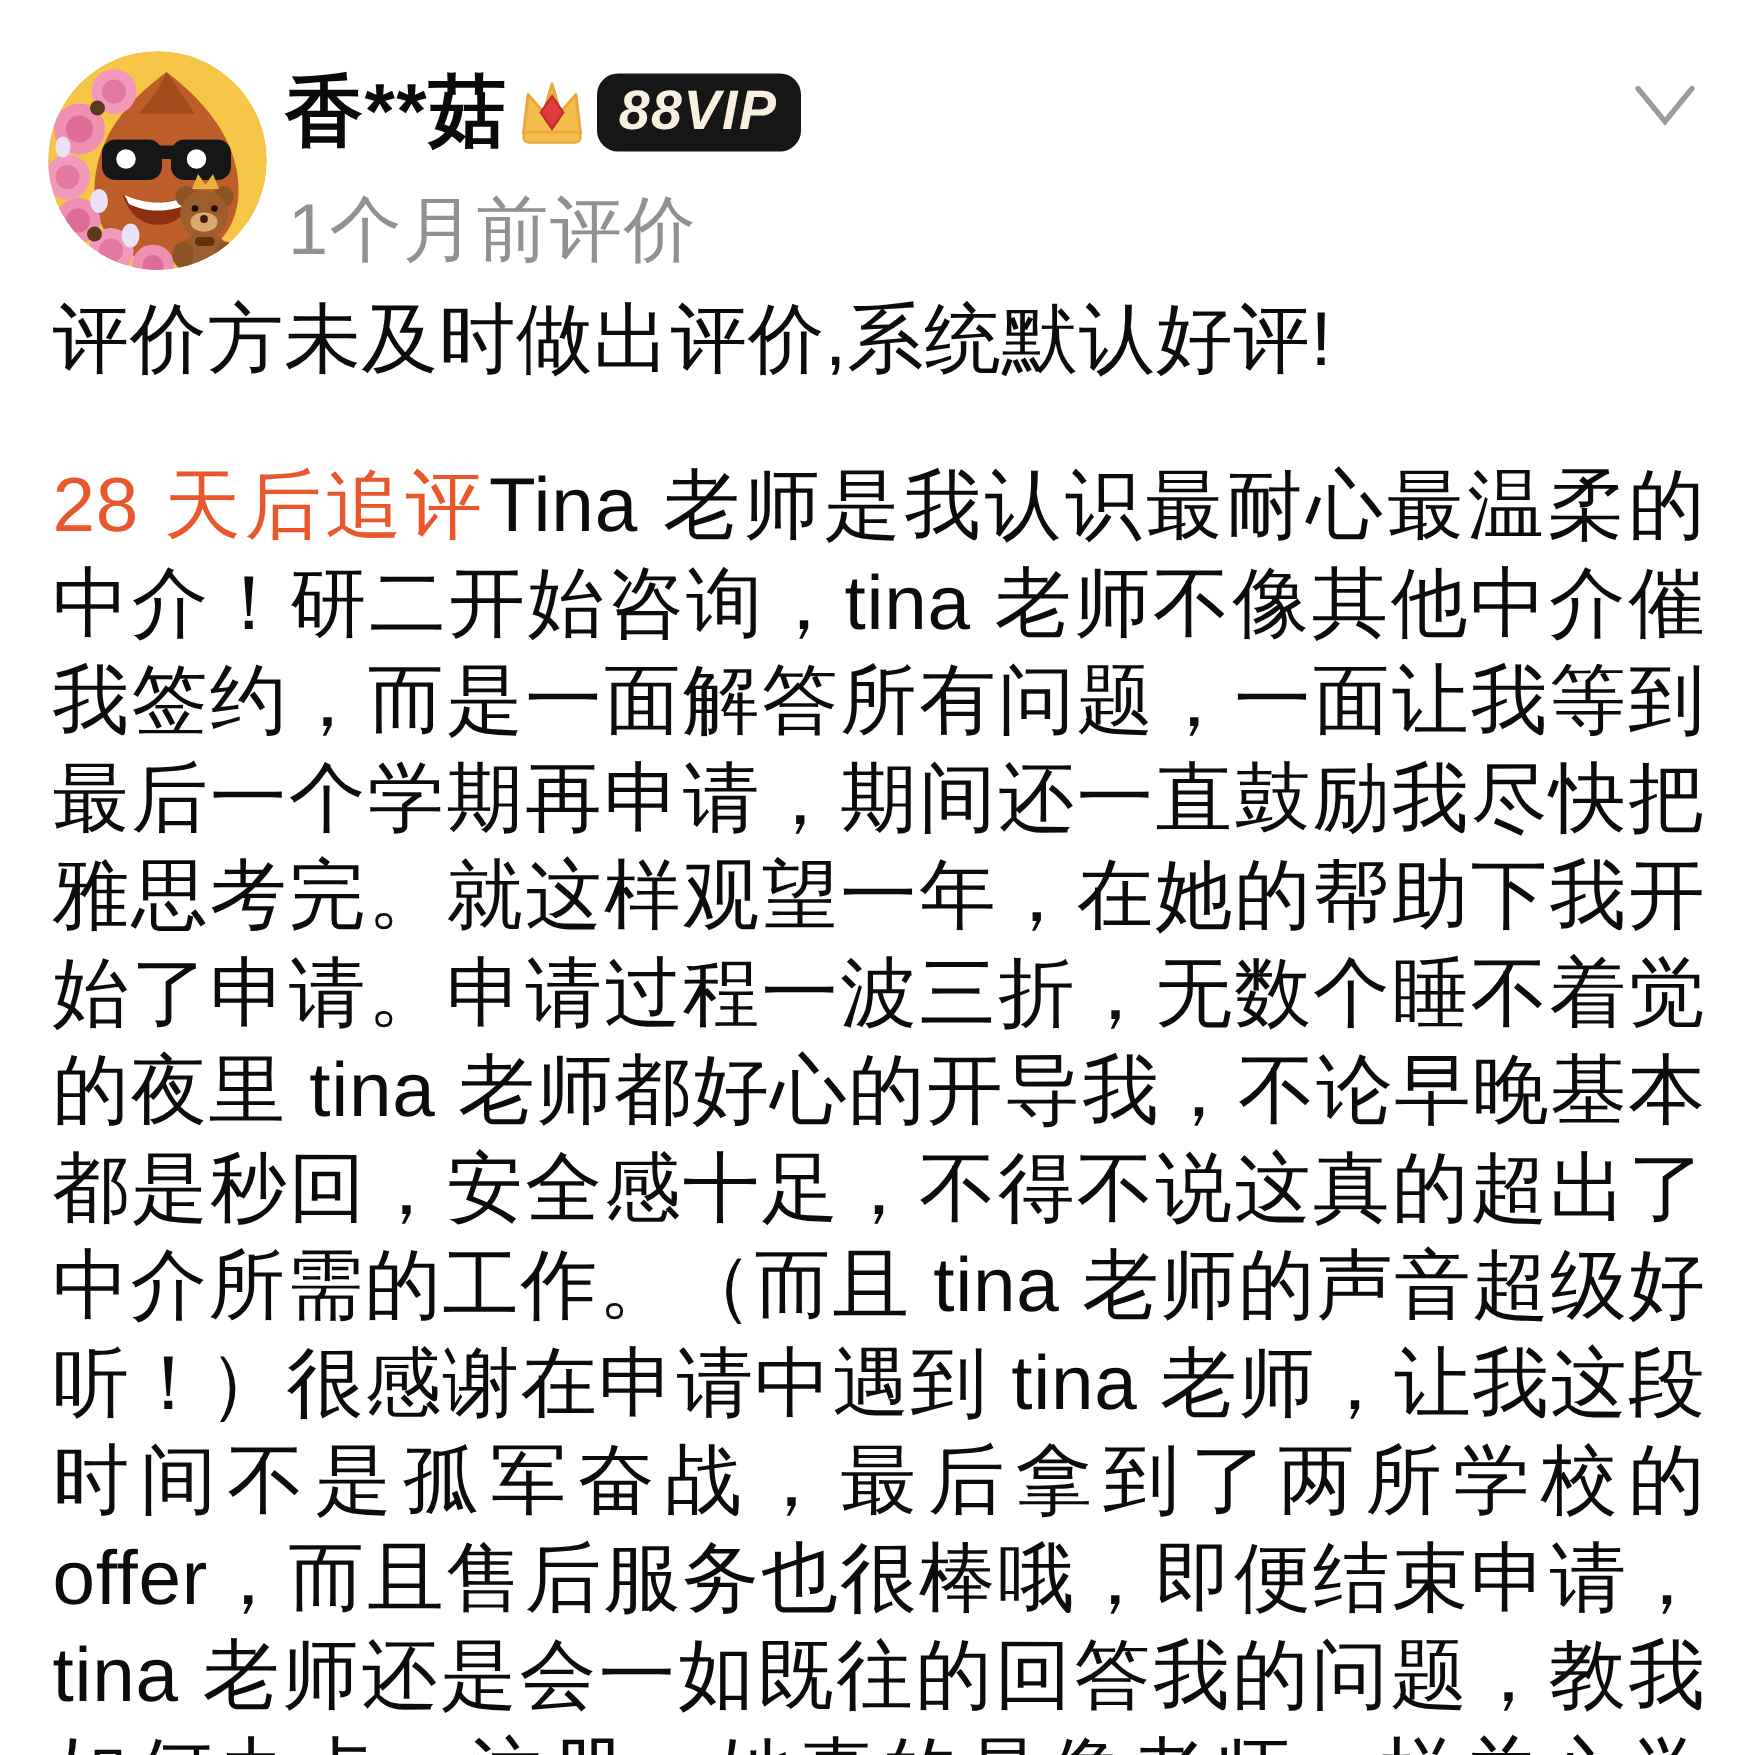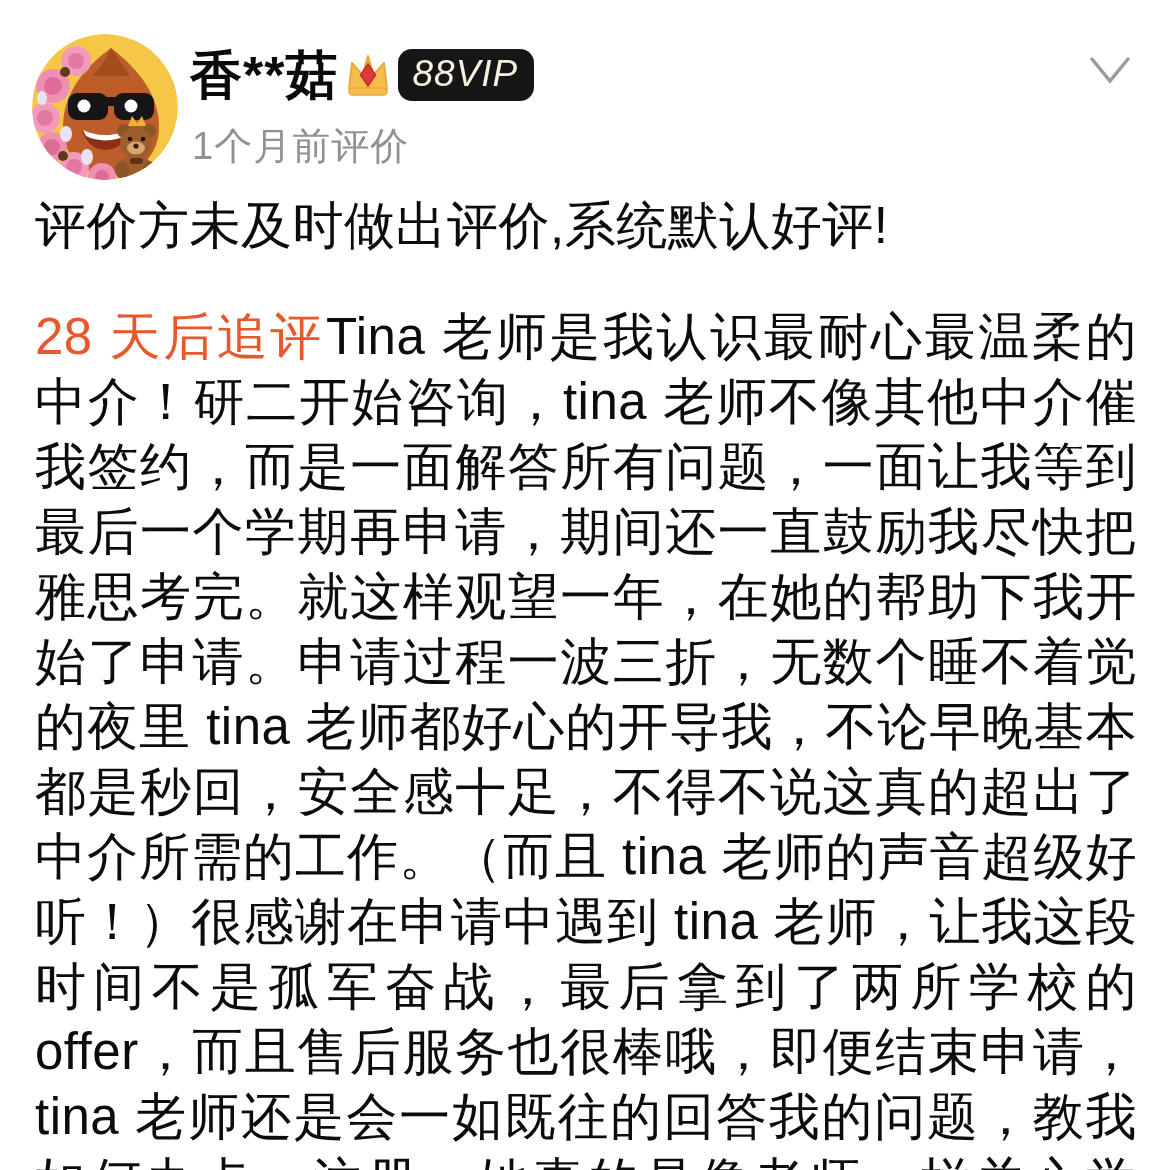--- a/index.html
+++ b/index.html
@@ -48,32 +48,32 @@
     width: 54px;
     height: 54px;
   }
   .vip-badge {
     display: inline-flex;
     align-items: center;
     justify-content: center;
     background: #161616;
     color: #f7f0e0;
     font-size: 37px;
-    font-weight: 400;
+    font-weight: 700;
     font-style: italic;
     border-radius: 14px;
     padding: 5px 16px 7px 14px;
     letter-spacing: 1px;
     line-height: 40px;
   }
   .timestamp {
     position: absolute;
     left: 192px;
     top: 121px;
-    font-size: 38px;
+    font-size: 48px;
     color: #919191;
     letter-spacing: 1px;
   }
   .chevron {
     position: absolute;
     left: 1088px;
     top: 54px;
     width: 44px;
     height: 32px;
     cursor: pointer;

